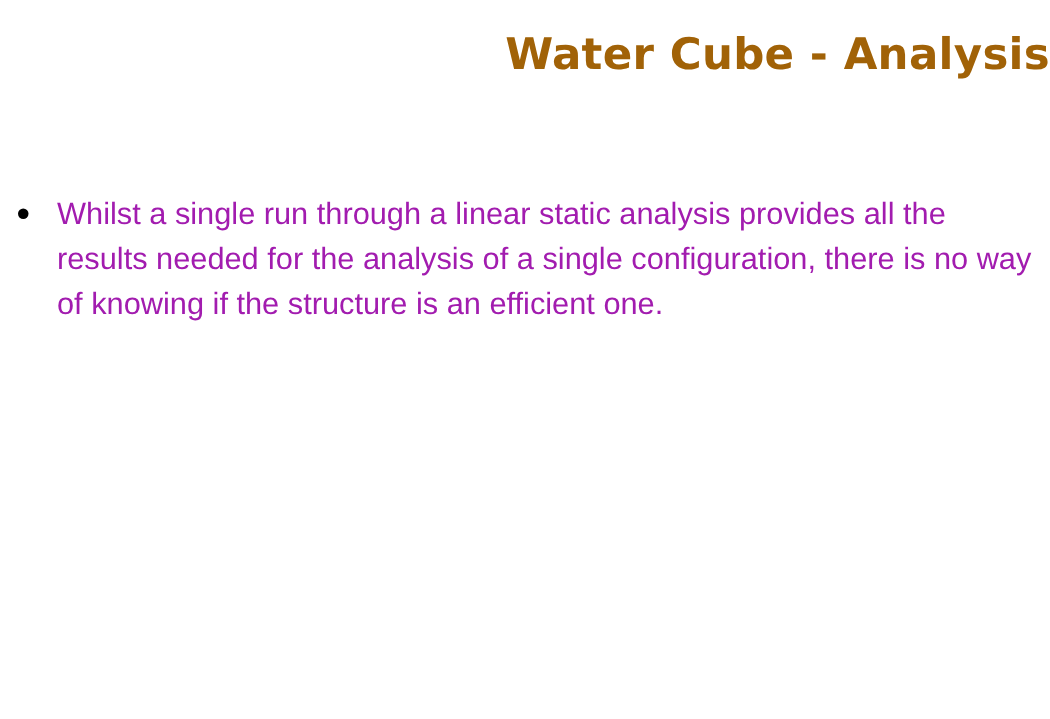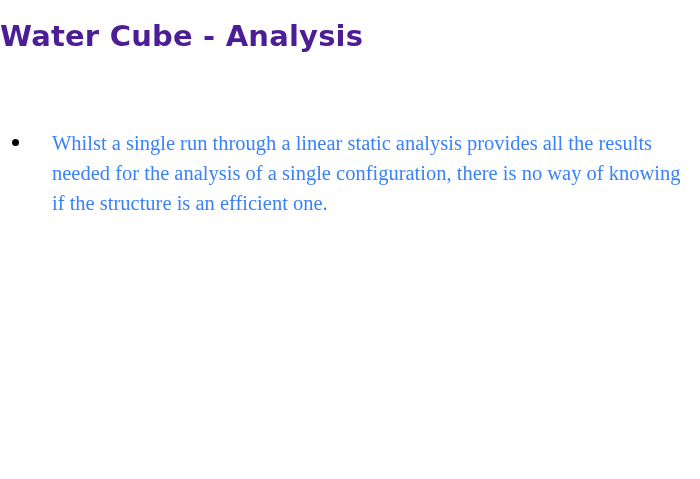--- a/index.html
+++ b/index.html
@@ -19,44 +19,44 @@
     width: 700px;
     height: 479px;
     background: #ffffff;
     box-sizing: border-box;
   }
   #slide-title {
     position: absolute;
     left: 0;
     top: 18px;
     width: 700px;
-    text-align: left;
+    text-align: right;
     font-family: "DejaVu Sans", sans-serif;
     font-size: 29px;
     font-weight: bold;
-    color: #4c1d95;
+    color: #a16207;
     letter-spacing: 0.2px;
     line-height: 36px;
     white-space: nowrap;
   }
   #body-content {
     position: absolute;
     left: 0;
     top: 128px;
     width: 700px;
   }
   .bullet-item {
     position: relative;
-    padding-left: 52px;
+    padding-left: 38px;
     padding-right: 10px;
     margin-bottom: 32px;
-    font-family: Liberation Serif, serif;
+    font-family: Liberation Sans, sans-serif;
     font-size: 20.5px;
     line-height: 30px;
-    color: #3b82f6;
+    color: #a21caf;
   }
   .bullet-item:last-child {
     margin-bottom: 0;
   }
   .bullet-marker {
     position: absolute;
     left: 12px;
     top: 11px;
     width: 7px;
     height: 7px;

